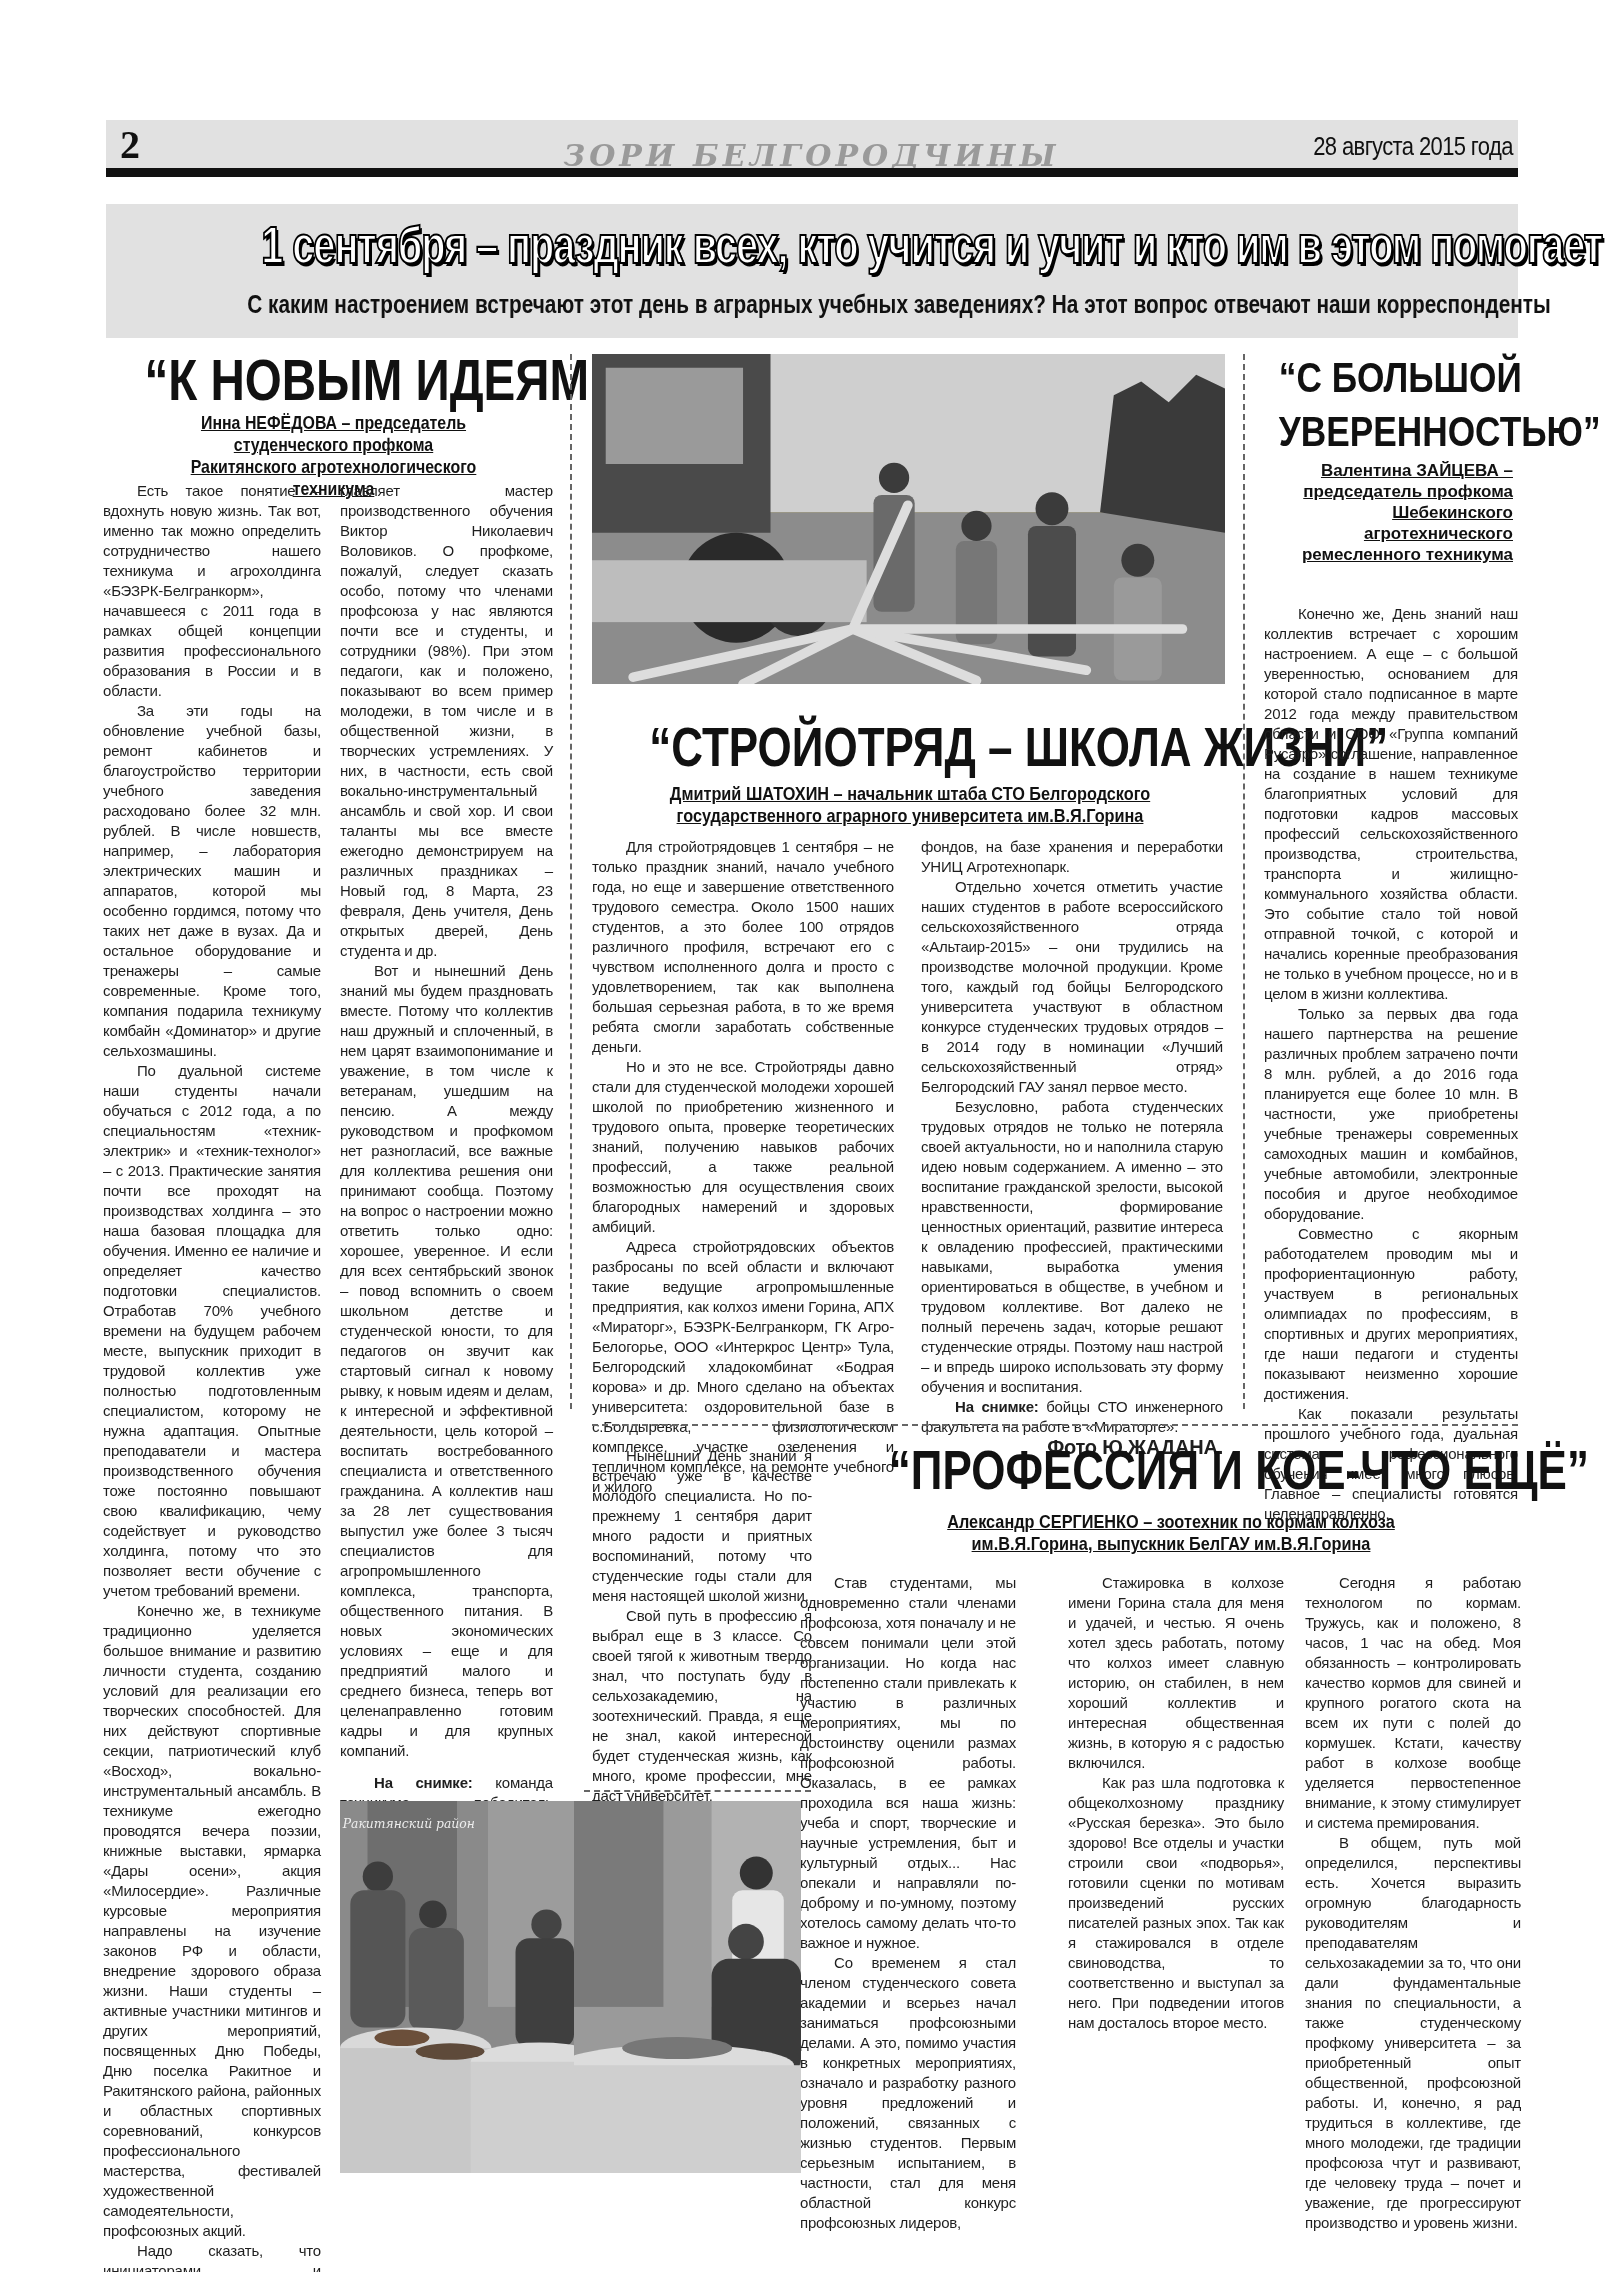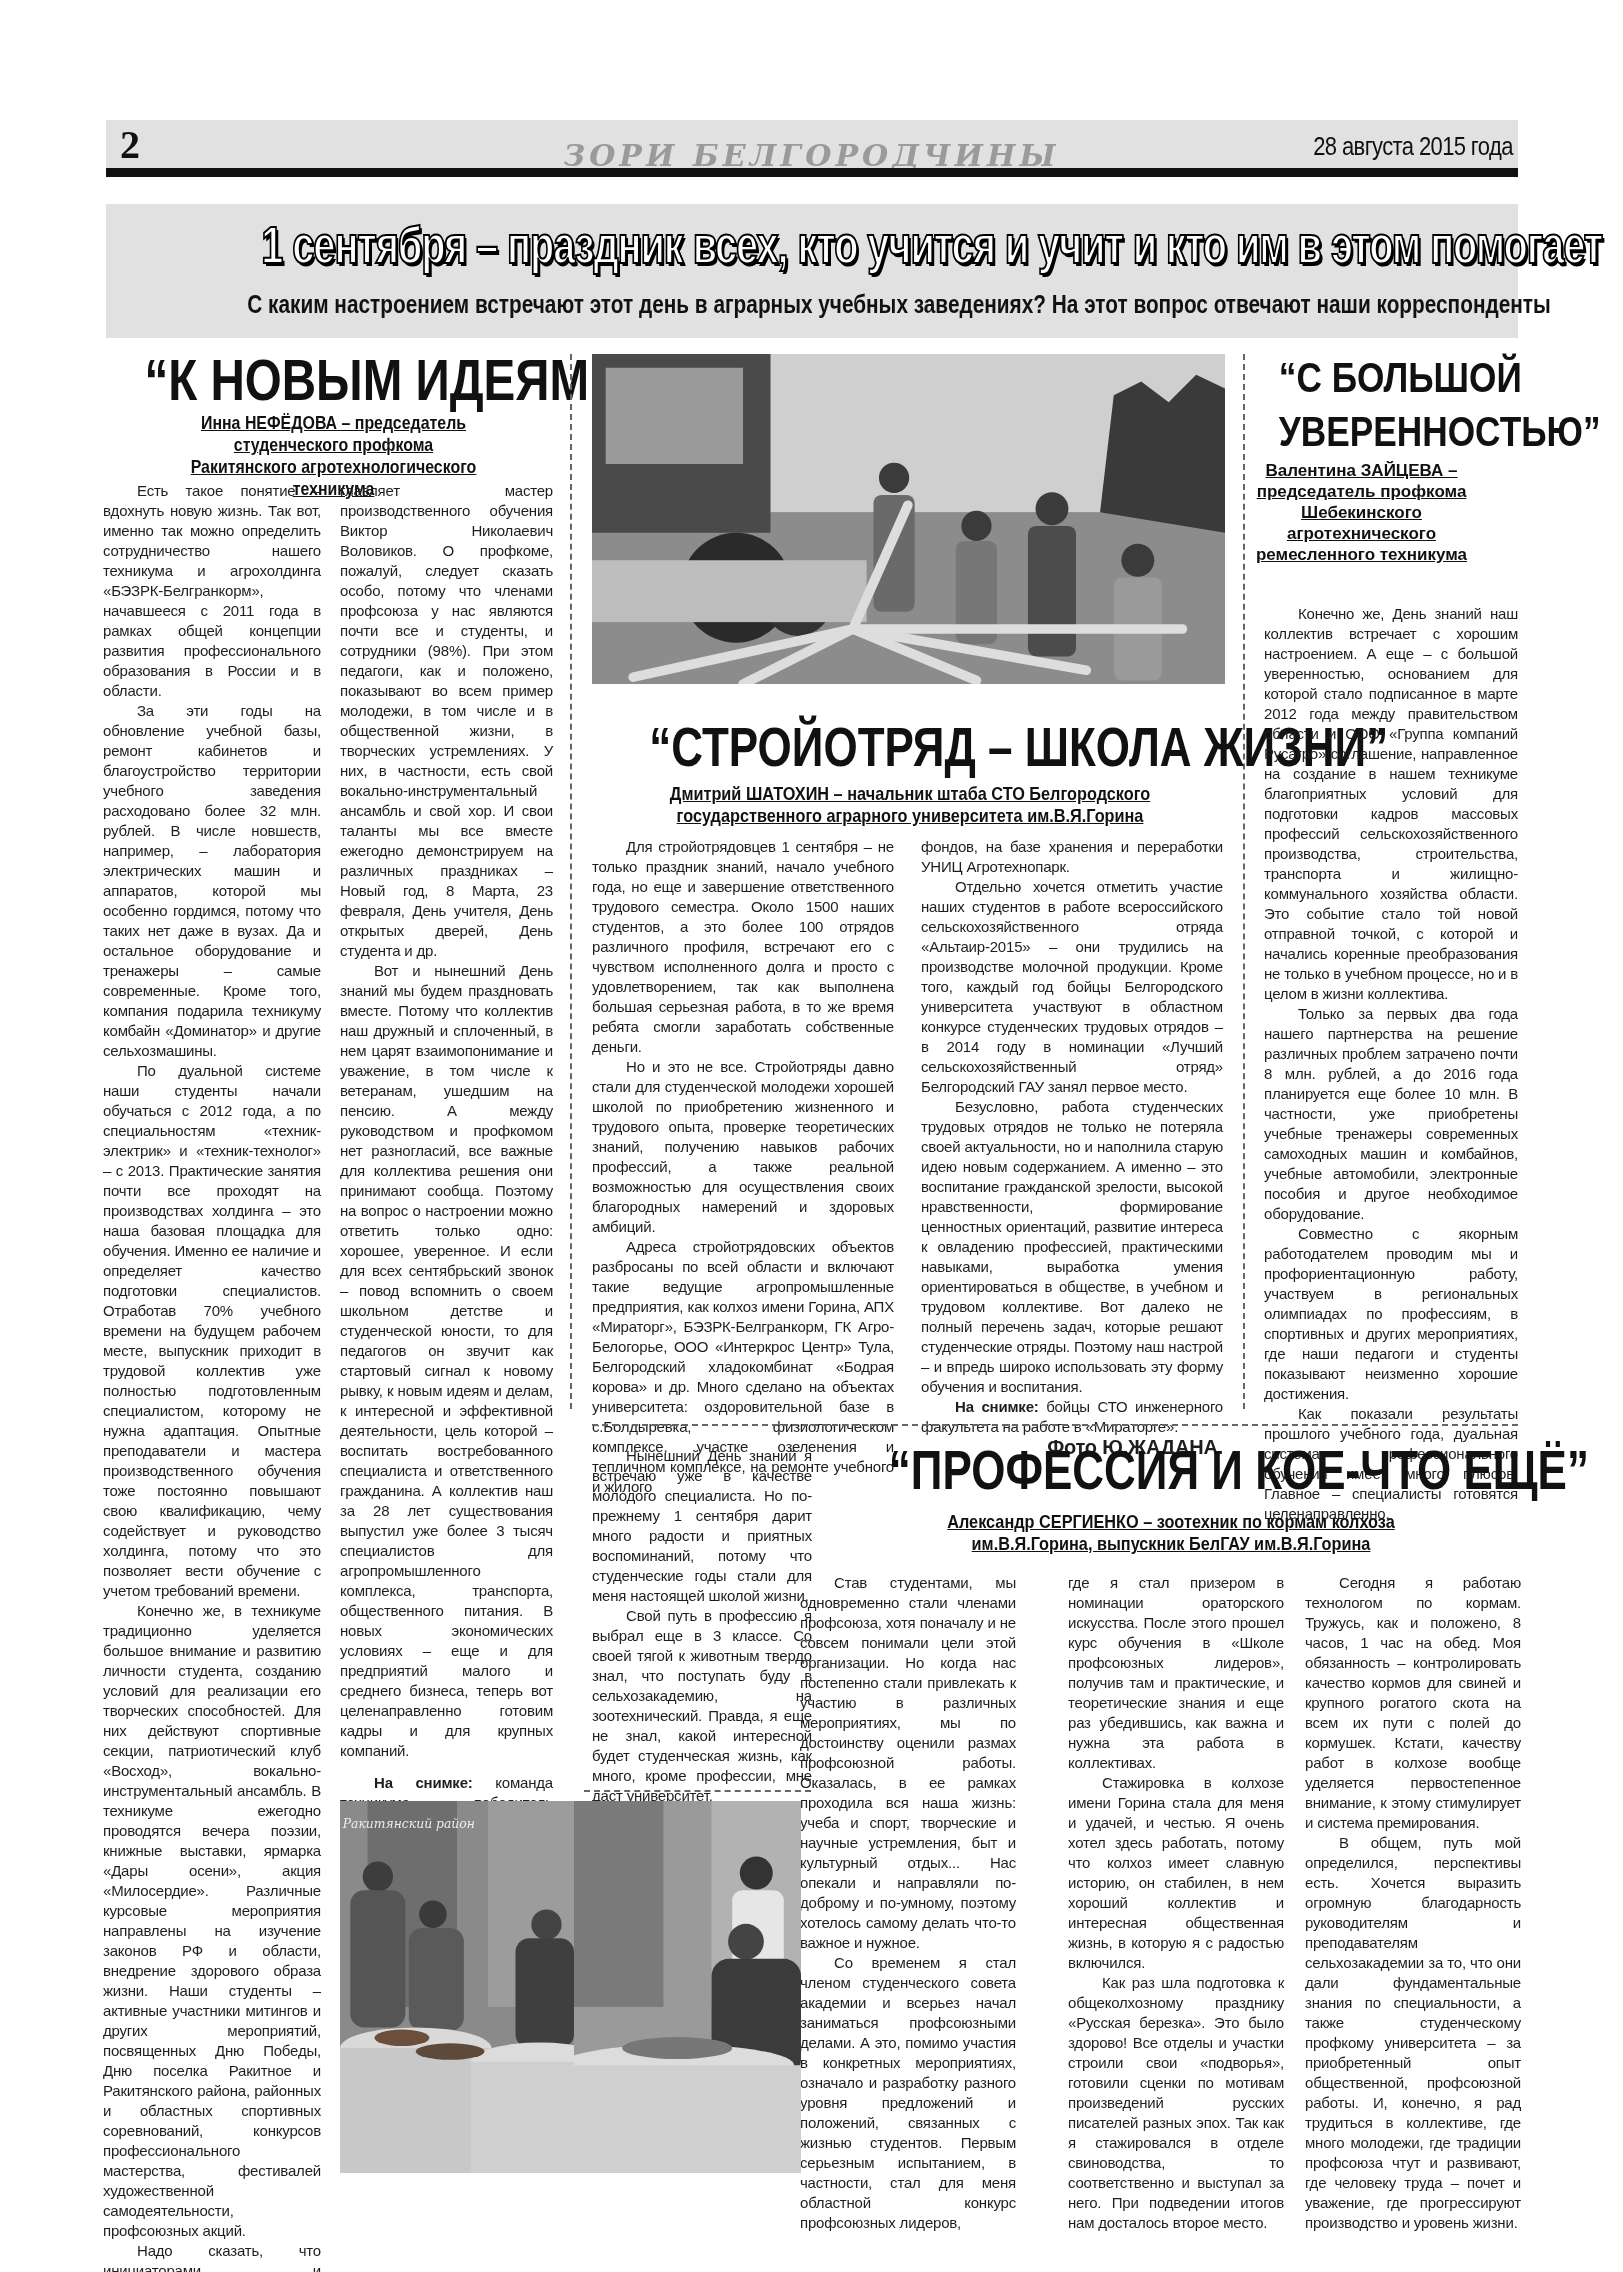--- a/index.html
+++ b/index.html
@@ -129,21 +129,21 @@
     <b>На снимке:</b>
     <span>бойцы СТО инженерного факультета на работе в «Мираторге».</span>
   </p>
   <div class="credit">Фото Ю.ЖАДАНА.</div>
 </div>
 
 <div class="abs h-big" style="left:1254px;width:275px;top:350px;font-size:43px;line-height:54px;transform:scaleX(.82);">
   <div>“С БОЛЬШОЙ</div>
   <div>УВЕРЕННОСТЬЮ”</div>
 </div>
-<div class="abs byline" style="left:1248px;width:227px;top:460px;font-size:17px;line-height:21px;">Валентина ЗАЙЦЕВА – председатель профкома Шебекинского агротехнического ремесленного техникума</div>
+<div class="abs byline" style="left:1286px;width:227px;top:460px;font-size:17px;line-height:21px;text-align:right;">Валентина ЗАЙЦЕВА – председатель профкома Шебекинского агротехнического ремесленного техникума</div>
 <div class="abs col" style="left:1264px;width:254px;top:584px;margin-top:20px;">
   <p>Конечно же, День знаний наш коллектив встречает с хорошим настроением. А еще – с большой уверенностью, основанием для которой стало подписанное в марте 2012 года между правительством области и ООО «Группа компаний Русагро» соглашение, направленное на создание в нашем техникуме благоприятных условий для подготовки кадров массовых профессий сельскохозяйственного производства, строительства, транспорта и жилищно-коммунального хозяйства области. Это событие стало той новой отправной точкой, с которой и начались коренные преобразования не только в учебном процессе, но и в целом в жизни коллектива.</p>
   <p>Только за первых два года нашего партнерства на решение различных проблем затрачено почти 8 млн. рублей, а до 2016 года планируется еще более 10 млн. В частности, уже приобретены учебные тренажеры современных самоходных машин и комбайнов, учебные автомобили, электронные пособия и другое необходимое оборудование.</p>
   <p>Совместно с якорным работодателем проводим мы и профориентационную работу, участвуем в региональных олимпиадах по профессиям, в спортивных и других мероприятиях, где наши педагоги и студенты показывают неизменно хорошие достижения.</p>
   <p>Как показали результаты прошлого учебного года, дуальная система профессионального обучения имеет много плюсов. Главное – специалисты готовятся целенаправленно.</p>
 </div>
 
 <div class="abs hrule" style="left:592px;top:1424px;width:926px;"></div>
 
 <div class="abs col" style="left:592px;width:220px;top:1446px;">
@@ -153,21 +153,20 @@
 <div class="abs hrule" style="left:584px;top:1790px;width:227px;"></div>
 
 <div class="abs h-big" style="left:818px;width:708px;top:1436px;font-size:55px;line-height:69px;transform:scaleX(.80);">“ПРОФЕССИЯ И КОЕ-ЧТО ЕЩЁ”</div>
 <div class="abs byline" style="left:862px;width:618px;top:1511px;transform:scaleX(.88);">Александр СЕРГИЕНКО – зоотехник по кормам колхоза им.В.Я.Горина, выпускник БелГАУ им.В.Я.Горина</div>
 
 <div class="abs col" style="left:800px;width:216px;top:1573px;">
   <p>Став студентами, мы одновременно стали членами профсоюза, хотя поначалу и не совсем понимали цели этой организации. Но когда нас постепенно стали привлекать к участию в различных мероприятиях, мы по достоинству оценили размах профсоюзной работы. Оказалась, в ее рамках проходила вся наша жизнь: учеба и спорт, творческие и научные устремления, быт и культурный отдых... Нас опекали и направляли по-доброму и по-умному, поэтому хотелось самому делать что-то важное и нужное.</p>
   <p>Со временем я стал членом студенческого совета академии и всерьез начал заниматься профсоюзными делами. А это, помимо участия в конкретных мероприятиях, означало и разработку разного уровня предложений и положений, связанных с жизнью студентов. Первым серьезным испытанием, в частности, стал для меня областной конкурс профсоюзных лидеров,</p>
 </div>
 <div class="abs col" style="left:1068px;width:216px;top:1573px;">
-  <p style="text-indent:0">где я стал призером в номинации ораторского искусства. После этого прошел курс обучения в «Школе профсоюзных лидеров», получив там и практические, и теоретические знания и еще раз убедившись, как важна и нужна эта работа в коллективах.</p>
   <p>Стажировка в колхозе имени Горина стала для меня и удачей, и честью. Я очень хотел здесь работать, потому что колхоз имеет славную историю, он стабилен, в нем хороший коллектив и интересная общественная жизнь, в которую я с радостью включился.</p>
   <p>Как раз шла подготовка к общеколхозному празднику «Русская березка». Это было здорово! Все отделы и участки строили свои «подворья», готовили сценки по мотивам произведений русских писателей разных эпох. Так как я стажировался в отделе свиноводства, то соответственно и выступал за него. При подведении итогов нам досталось второе место.</p>
 </div>
 <div class="abs col" style="left:1305px;width:216px;top:1573px;">
   <p>Сегодня я работаю технологом по кормам. Тружусь, как и положено, 8 часов, 1 час на обед. Моя обязанность – контролировать качество кормов для свиней и крупного рогатого скота на всем их пути с полей до кормушек. Кстати, качеству работ в колхозе вообще уделяется первостепенное внимание, к этому стимулирует и система премирования.</p>
   <p>В общем, путь мой определился, перспективы есть. Хочется выразить огромную благодарность руководителям и преподавателям сельхозакадемии за то, что они дали фундаментальные знания по специальности, а также студенческому профкому университета – за приобретенный опыт общественной, профсоюзной работы. И, конечно, я рад трудиться в коллективе, где много молодежи, где традиции профсоюза чтут и развивают, где человеку труда – почет и уважение, где прогрессируют производство и уровень жизни.</p>
 </div>
 
 <div class="abs photo" style="left:574px;top:1801px;width:227px;height:372px;">
   <svg viewBox="0 0 330 542" preserveAspectRatio="none">

